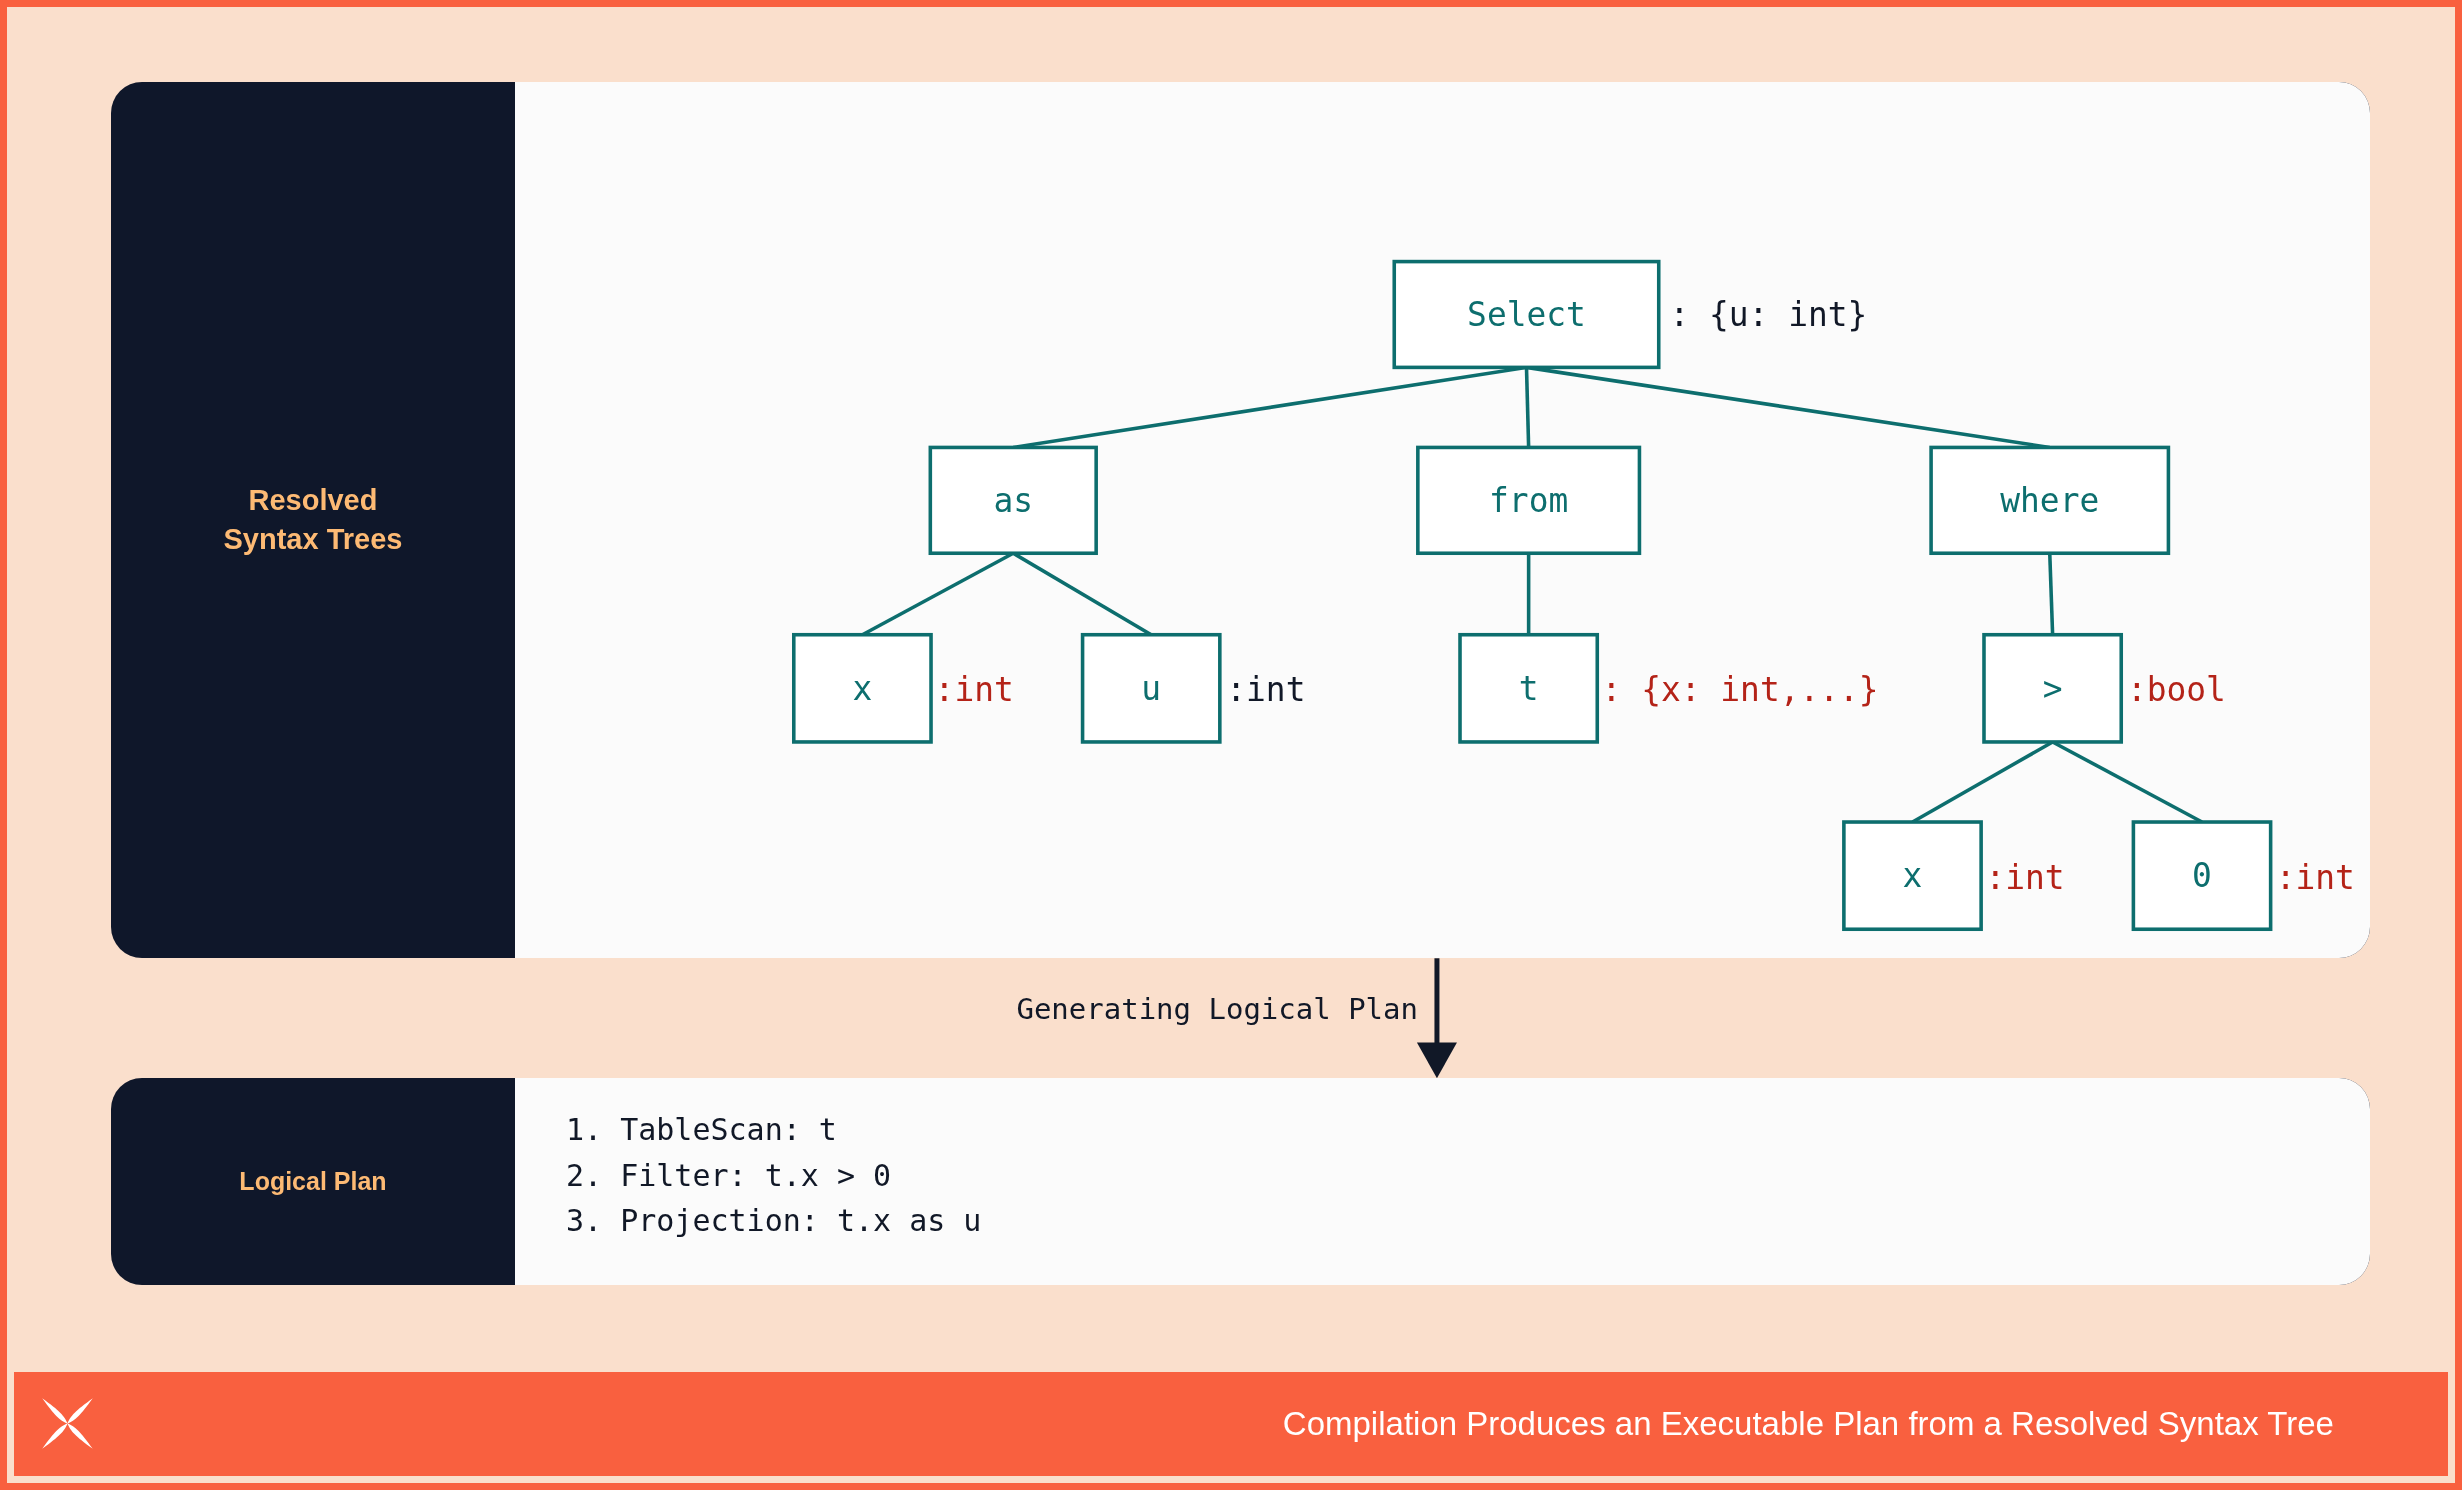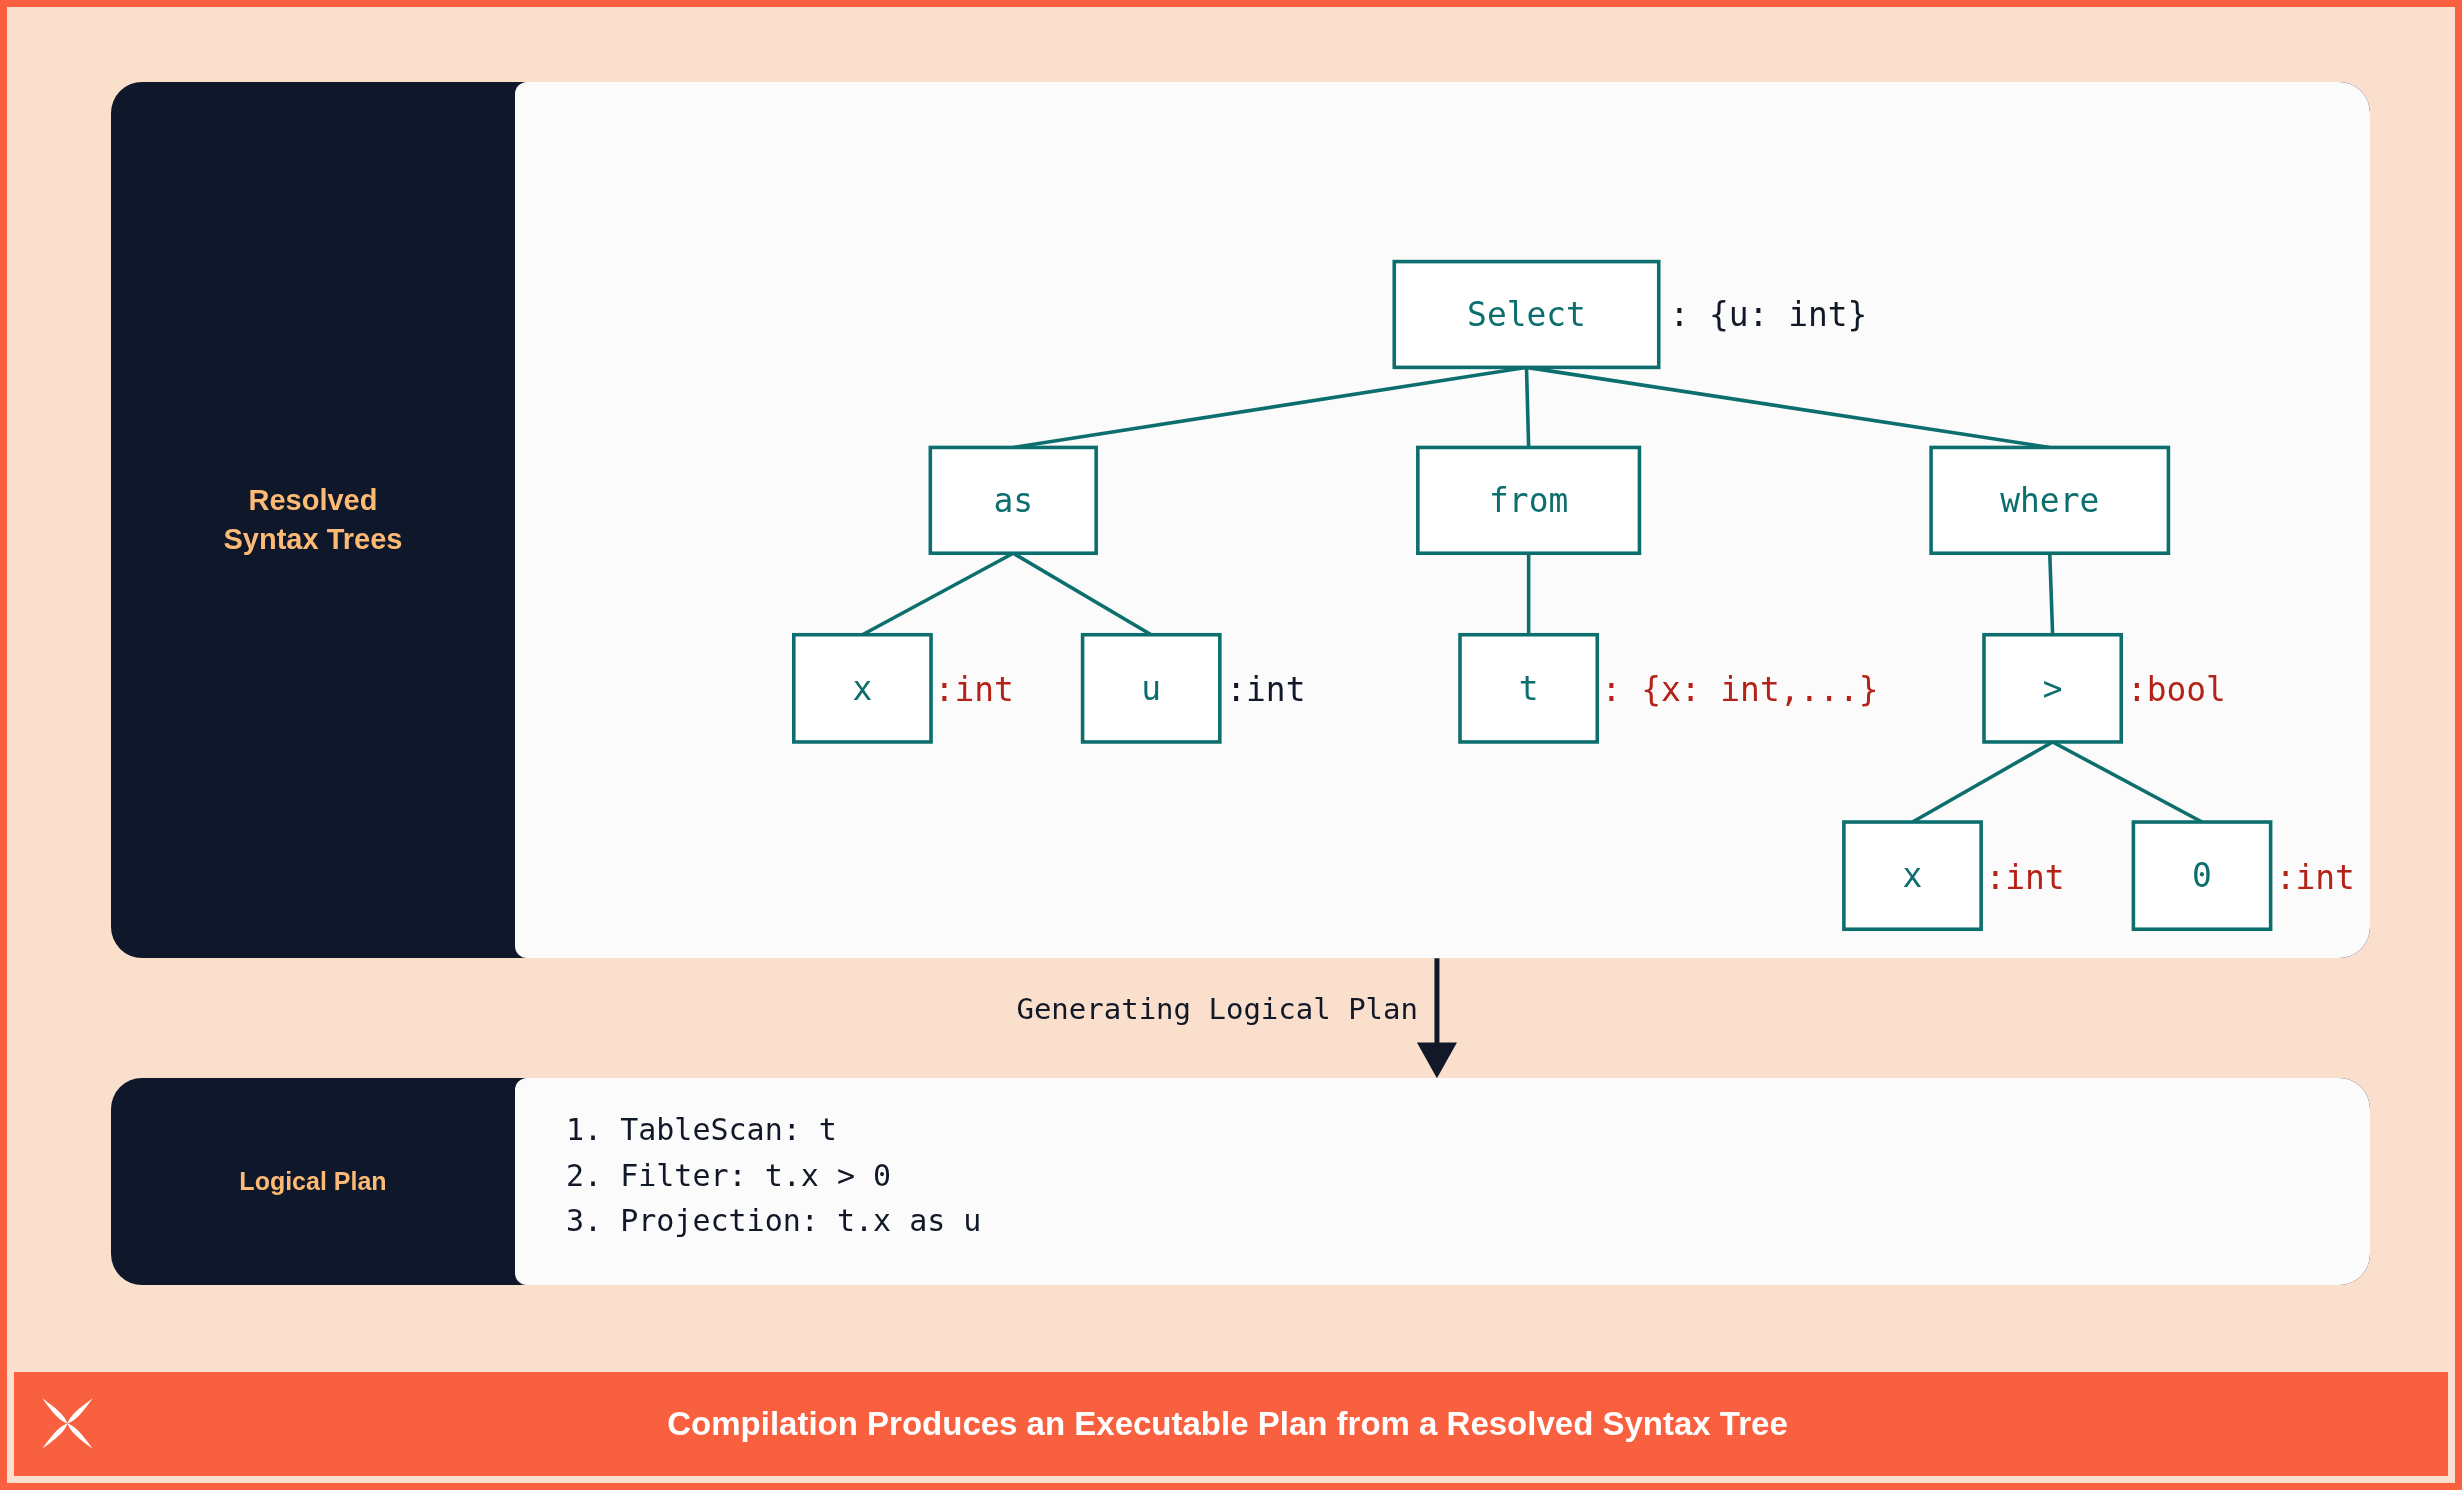--- a/index.html
+++ b/index.html
@@ -39,21 +39,20 @@
     font-weight: bold;
     font-size: 29px;
     line-height: 1.35;
     text-align: center;
     white-space: pre-line;
   }
   .panel-body {
     flex: 1 1 auto;
     background: #fbfbfb;
     position: relative;
-    border-radius: 12px;
   }
 
   #tree-panel {
     left: 104px;
     top: 75px;
     width: 2259px;
     height: 876px;
   }
   #plan-panel {
     left: 104px;
@@ -133,23 +132,23 @@
   }
   .footer-logo {
     width: 107px;
     flex: 0 0 107px;
     display: flex;
     align-items: center;
     justify-content: center;
   }
   .footer-title {
     flex: 1 1 auto;
-    text-align: center;
+    text-align: right;
     color: #ffffff;
-    font-weight: bold;
+    font-weight: normal;
     font-size: 33px;
     padding-right: 114px;
   }
 </style>
 </head>
 <body>
 
 <div class="slide">
 
   <div class="panel" id="tree-panel">

